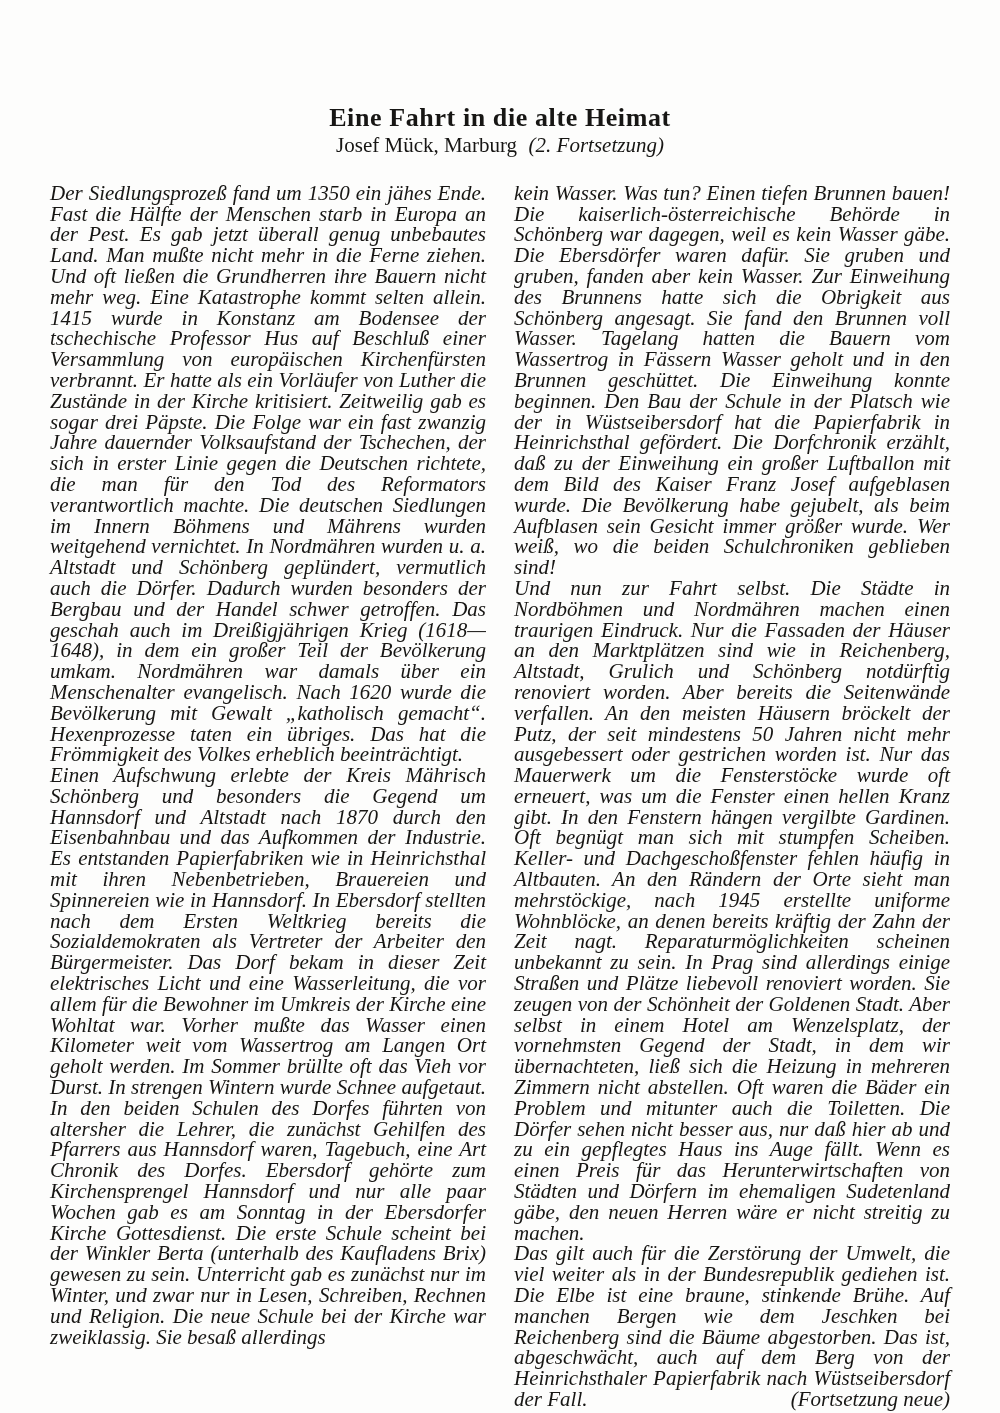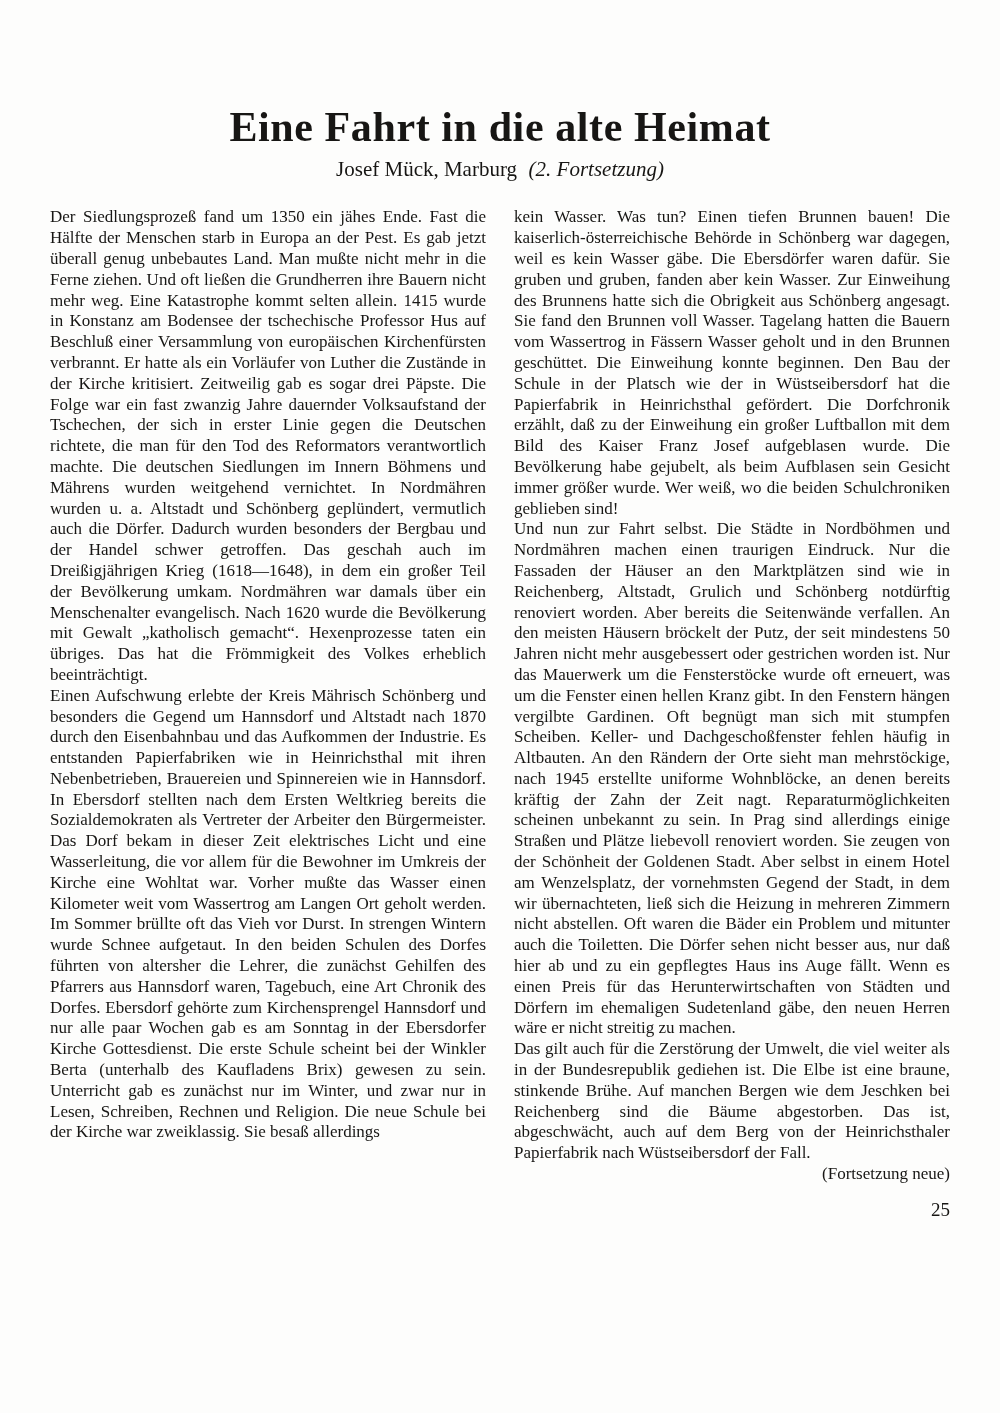--- a/index.html
+++ b/index.html
@@ -20,50 +20,50 @@
     width: 100%;
     height: 100%;
     padding: 104px 50px 0 50px;
   }
 
   .article-header {
     text-align: center;
   }
 
   .article-title {
-    font-size: 42px;
+    font-size: 26px;
     font-weight: bold;
     letter-spacing: 0.6px;
     line-height: 1.1;
   }
 
   .article-byline {
-    margin-top: 7px;
     font-size: 21px;
     line-height: 1.2;
     text-align: center;
   }
 
   .article-byline em {
     font-style: italic;
     margin-left: 0.3em;
   }
 
   .columns {
     display: flex;
     gap: 28px;
     margin-top: 25px;
   }
 
   .col {
     flex: 1 1 0;
-    font-size: 17px;
+    font-size: 21px;
     line-height: 20.8px;
     text-align: justify;
     hyphens: auto;
+    font-style: italic;
     -webkit-hyphens: auto;
   }
 
   .col p {
     margin: 0;
   }
 
   .cont-note {
     float: right;
     padding-left: 1em;

